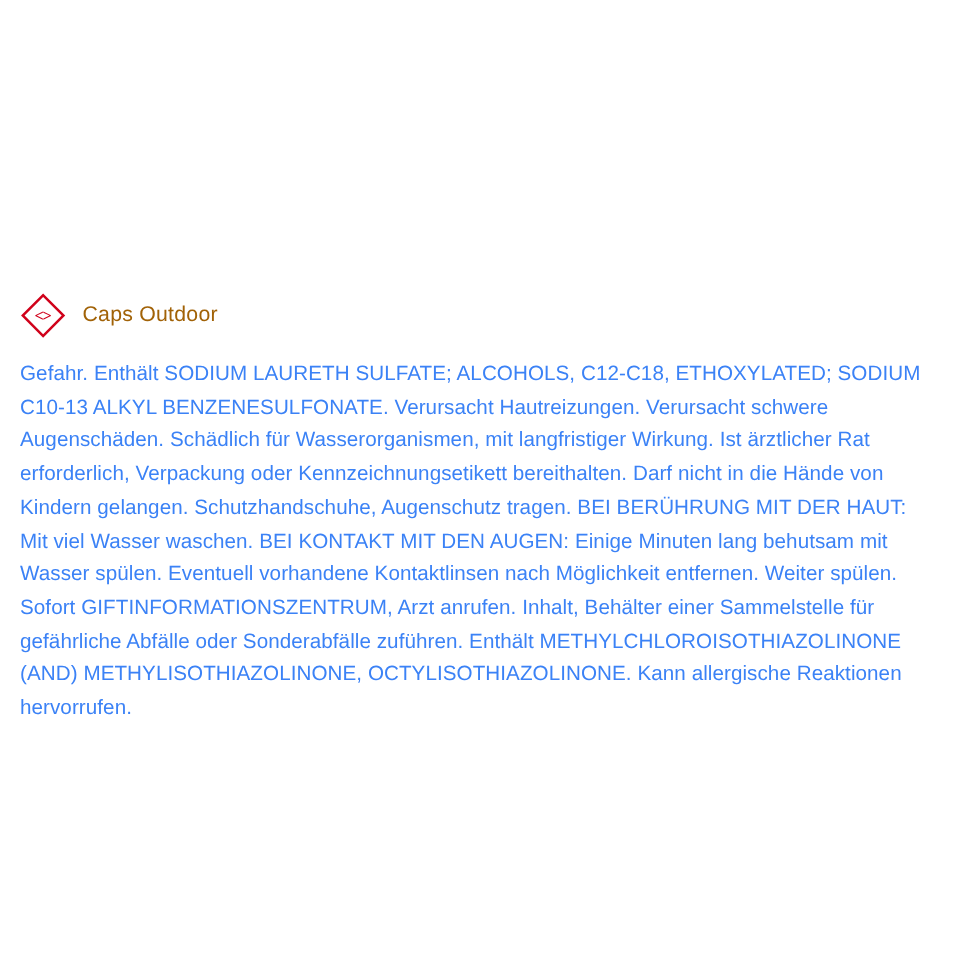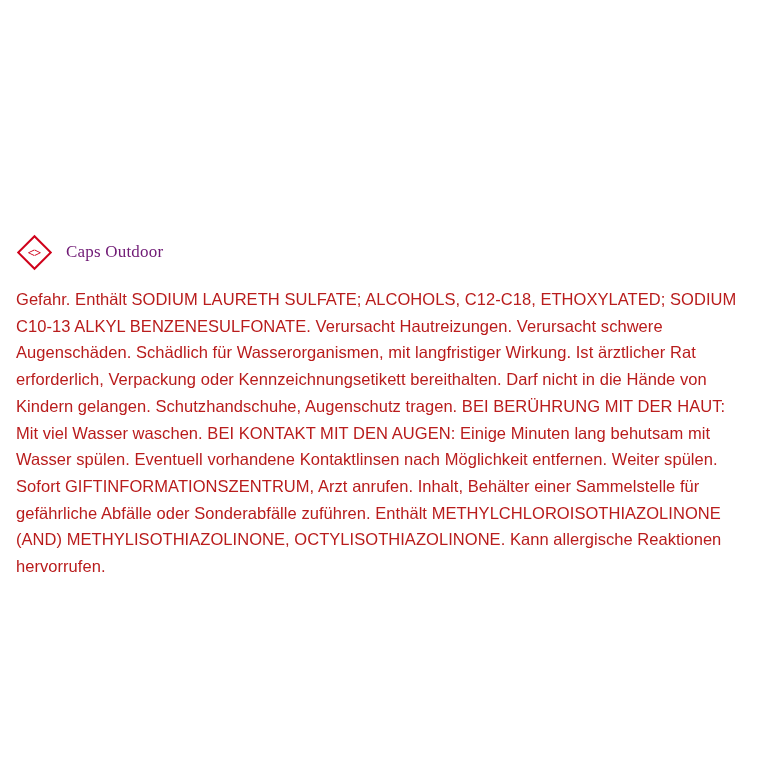--- a/index.html
+++ b/index.html
@@ -62,29 +62,29 @@
     justify-content: center;
     font-size: 13px;
     line-height: 1;
     color: #d0021b;
     font-family: "Liberation Serif", serif;
     font-weight: bold;
     letter-spacing: -1px;
   }
   .product-title {
     font-size: 17px;
-    color: #701a75;
+    color: #a16207;
     letter-spacing: 0.2px;
-    font-family: Liberation Serif, serif;
+    font-family: Liberation Sans, sans-serif;
   }
   .hazard-text {
     margin-top: 14px;
     font-size: 16.5px;
     line-height: 1.62;
-    color: #b91c1c;
+    color: #3b82f6;
     letter-spacing: 0.05px;
     text-align: left;
     max-width: 726px;
   }
 </style>
 </head>
 <body>
 
 <div class="page">
   <div class="content">

